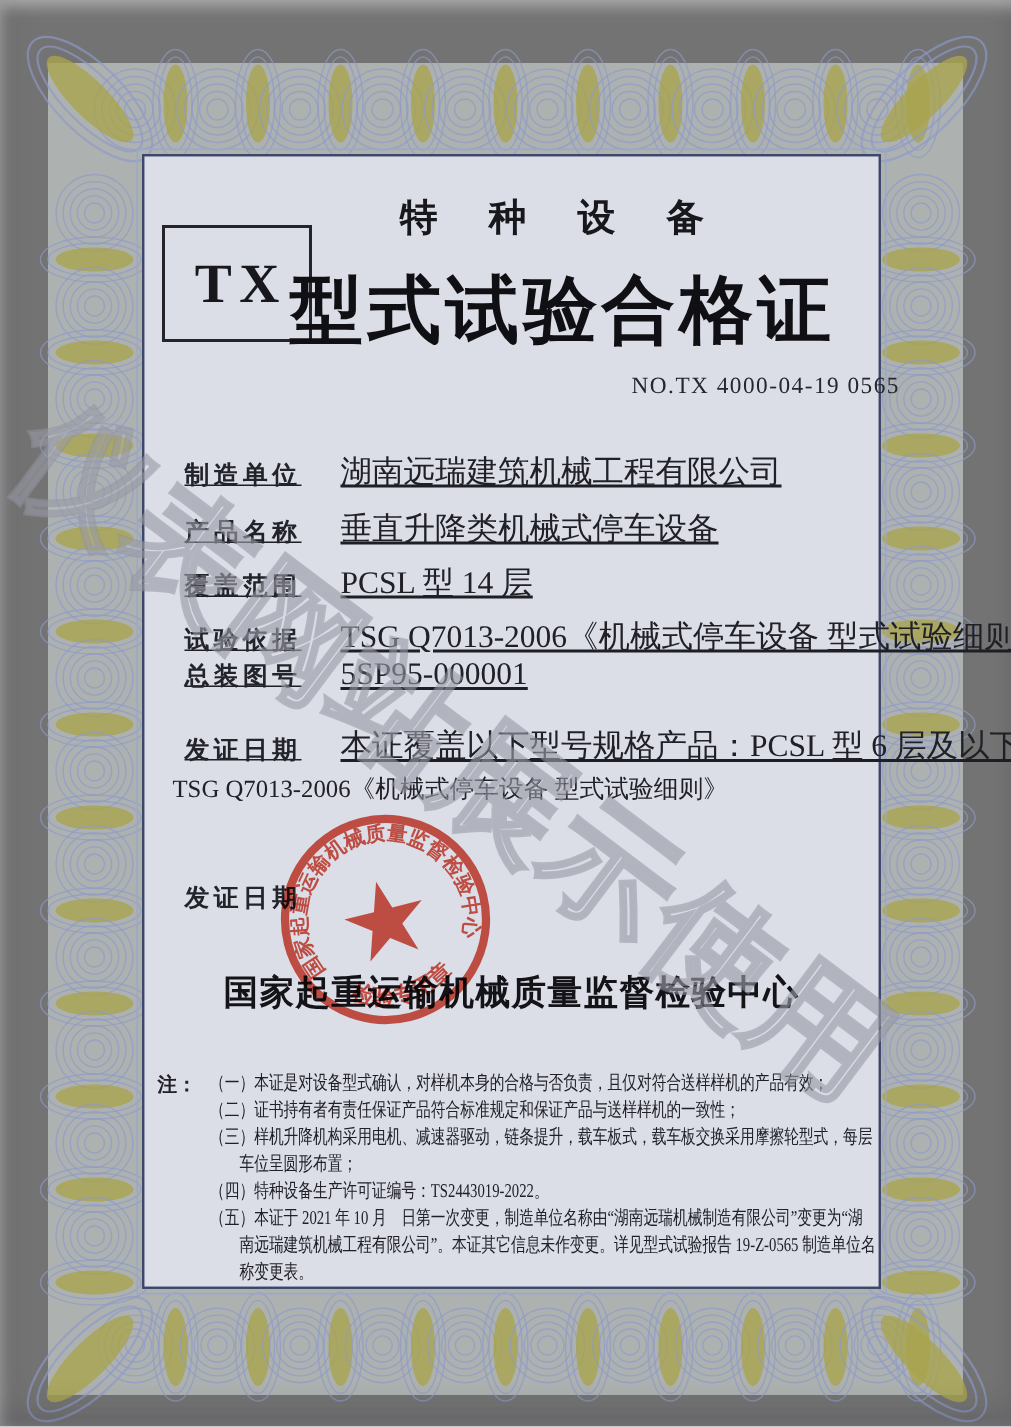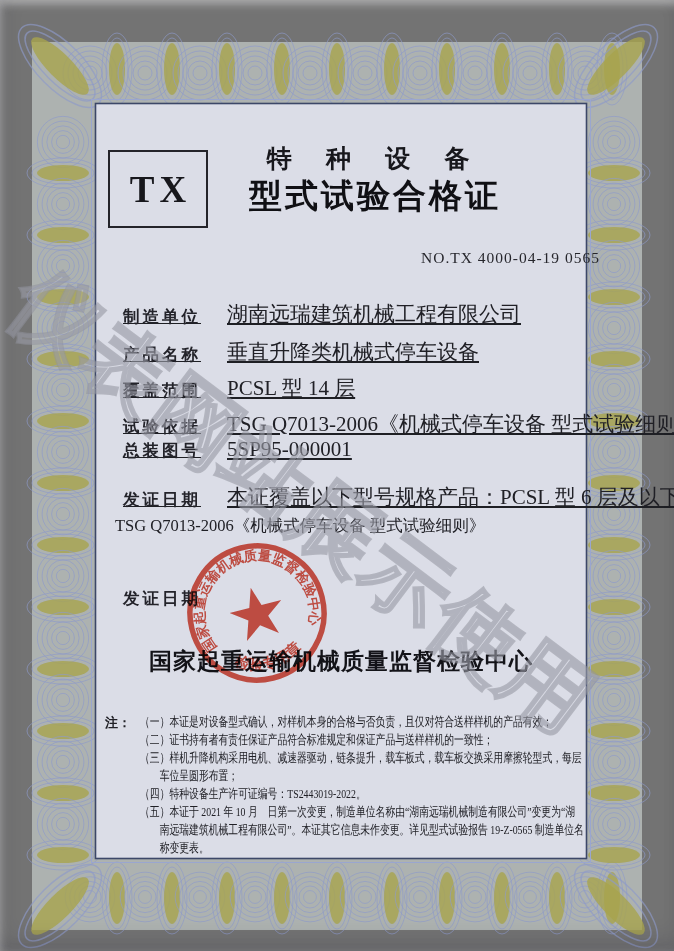--- a/index.html
+++ b/index.html
@@ -21,27 +21,27 @@
   #guilloche-svg .leaf-line{fill:none;stroke:#8e9aca;stroke-width:1;opacity:.65;}
   .content{position:absolute;inset:0;z-index:3;}
 
   .tx-box{
     position:absolute;left:108px;top:150px;width:100px;height:78px;
     border:2px solid #24242a;display:flex;align-items:center;justify-content:center;
     font-weight:bold;font-size:37px;letter-spacing:5px;padding-left:5px;box-sizing:border-box;
     color:#17171c;background:transparent;
   }
   .title-small{
-    position:absolute;left:175px;top:142px;width:400px;text-align:center;
+    position:absolute;left:175px;top:128px;width:400px;text-align:center;
     font-size:25px;letter-spacing:14px;color:#17171c;font-weight:600;
     font-family:"Liberation Serif","DejaVu Serif",serif;
   }
   .title-main{
     position:absolute;left:175px;top:174px;width:400px;text-align:center;
-    font-size:33px;font-weight:bold;letter-spacing:3px;color:#101014;
+    font-size:49px;font-weight:bold;letter-spacing:3px;color:#101014;
   }
   .cert-no{
     position:absolute;left:100px;top:249px;width:500px;text-align:right;
     font-size:15.5px;letter-spacing:1px;color:#26262c;
   }
 
   .fields{position:absolute;left:123px;top:0;width:460px;}
   .field-row{position:absolute;left:0;display:flex;align-items:flex-end;white-space:nowrap;text-decoration:underline;}
   .field-label{
     width:90px;flex:0 0 auto;font-family:"Liberation Sans","DejaVu Sans",sans-serif;

